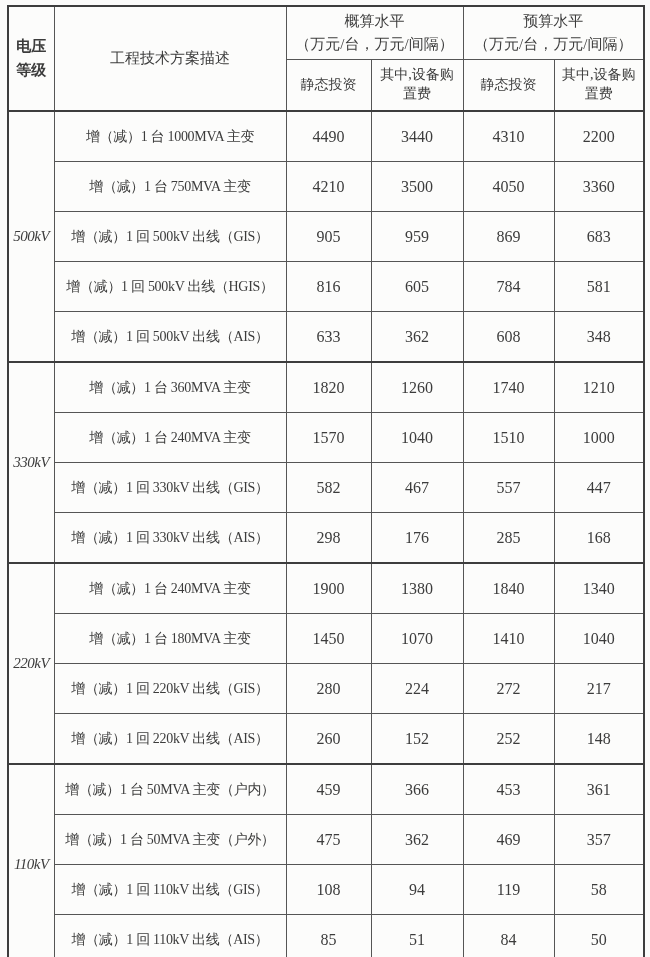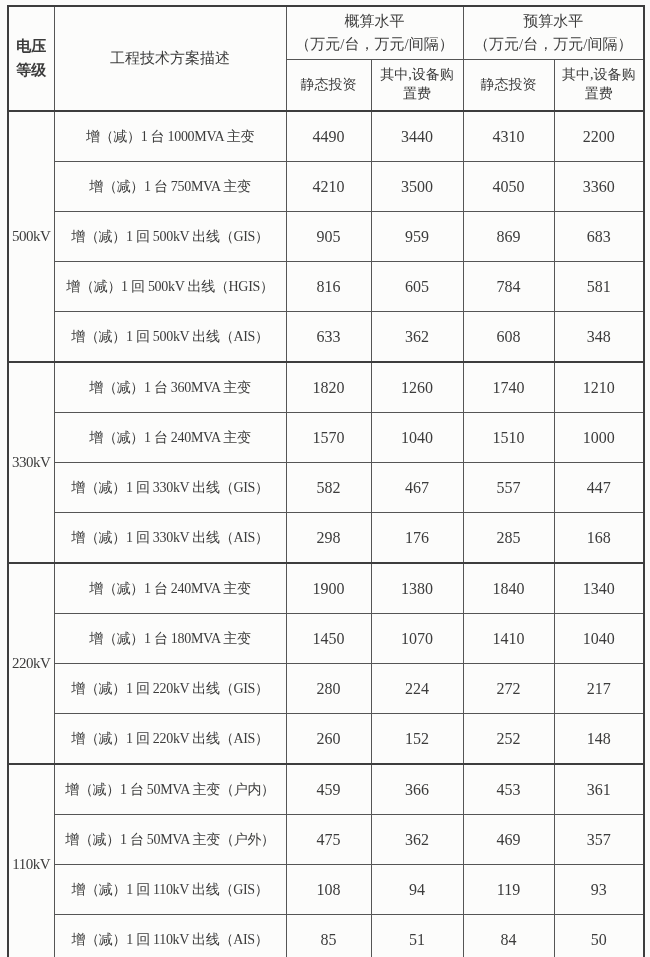--- a/index.html
+++ b/index.html
@@ -30,21 +30,21 @@
   col.c-desc{width:232px;}
   col.c-n1{width:85px;}
   col.c-n2{width:92px;}
   col.c-n3{width:91px;}
   col.c-n4{width:90px;}
   tr.hdr1 th{height:50px;font-size:15px;line-height:1.55;}
   tr.hdr2 th{height:48px;font-size:14px;line-height:1.35;}
   th.volt-h{font-size:15px;line-height:1.5;font-weight:bold;}
   th.desc-h{font-size:15px;}
   tbody td{height:47px;}
-  td.volt{font-size:15px;padding:0;letter-spacing:-0.5px;}
+  td.volt{font-size:15px;padding:0;letter-spacing:-0.5px;font-style:italic;}
   td.desc{font-size:14px;letter-spacing:-0.3px;padding:1px 1px;}
   td.num{font-size:16px;font-family:"Liberation Serif","DejaVu Serif",serif;}
   tr.group-start td{border-top:2px solid #3d3d3d;}
 </style>
 </head>
 <body>
 
 <div class="wrap">
 <table class="tbl">
   <colgroup>
@@ -181,21 +181,21 @@
       <td class="num">475</td>
       <td class="num">362</td>
       <td class="num">469</td>
       <td class="num">357</td>
     </tr>
     <tr>
       <td class="desc">增（减）1 回 110kV 出线（GIS）</td>
       <td class="num">108</td>
       <td class="num">94</td>
       <td class="num">119</td>
-      <td class="num">93</td>
+      <td class="num">58</td>
     </tr>
     <tr>
       <td class="desc">增（减）1 回 110kV 出线（AIS）</td>
       <td class="num">85</td>
       <td class="num">51</td>
       <td class="num">84</td>
       <td class="num">50</td>
     </tr>
 
   </tbody>

